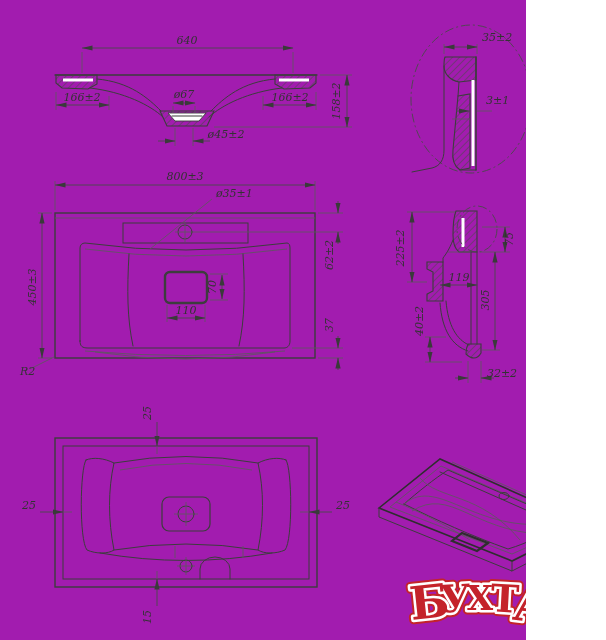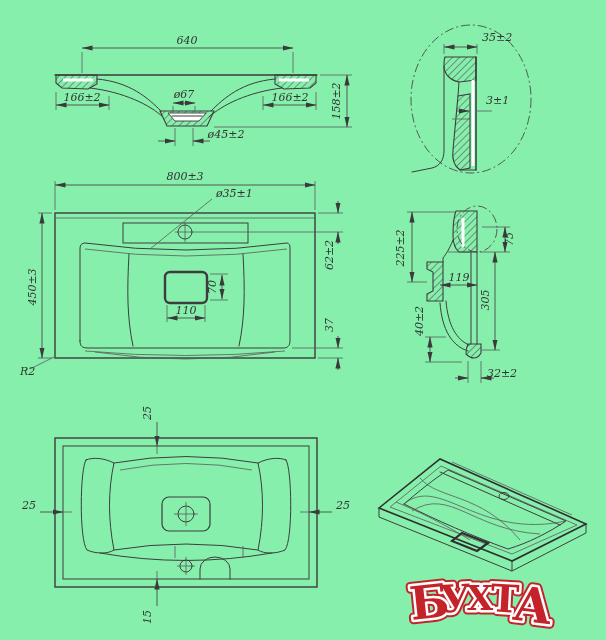--- a/index.html
+++ b/index.html
@@ -1,16 +1,16 @@
 <!DOCTYPE html>
 <html><head>
 <meta charset="utf-8">
 <style>
   html,body{margin:0;padding:0;background:#ffffff;}
-  .sheet{position:relative;width:606px;height:640px;background:#86efac;overflow:hidden;
+  .sheet{position:relative;width:526px;height:640px;background:#a21caf;overflow:hidden;
          font-family:"DejaVu Serif", serif;}
   svg{position:absolute;left:0;top:0;}
   .obj{stroke:#3d3d3d;stroke-width:1.4;fill:none;stroke-linecap:round;}
   .obj2{stroke:#3d3d3d;stroke-width:1;fill:none;stroke-linecap:round;}
   .thin{stroke:#5a5a5a;stroke-width:0.8;fill:none;}
   .dimline{stroke:#4a4a4a;stroke-width:0.9;fill:none;}
   .hatch{fill:url(#hat);stroke:#3d3d3d;stroke-width:1.1;}
   .slot{stroke:#ffffff;stroke-width:3;fill:none;}
   .dashdot{stroke:#4a4a4a;stroke-width:0.9;fill:none;stroke-dasharray:9 3 2 3;}
   text.dim{font:italic 11px "DejaVu Serif", serif;fill:#333333;}

